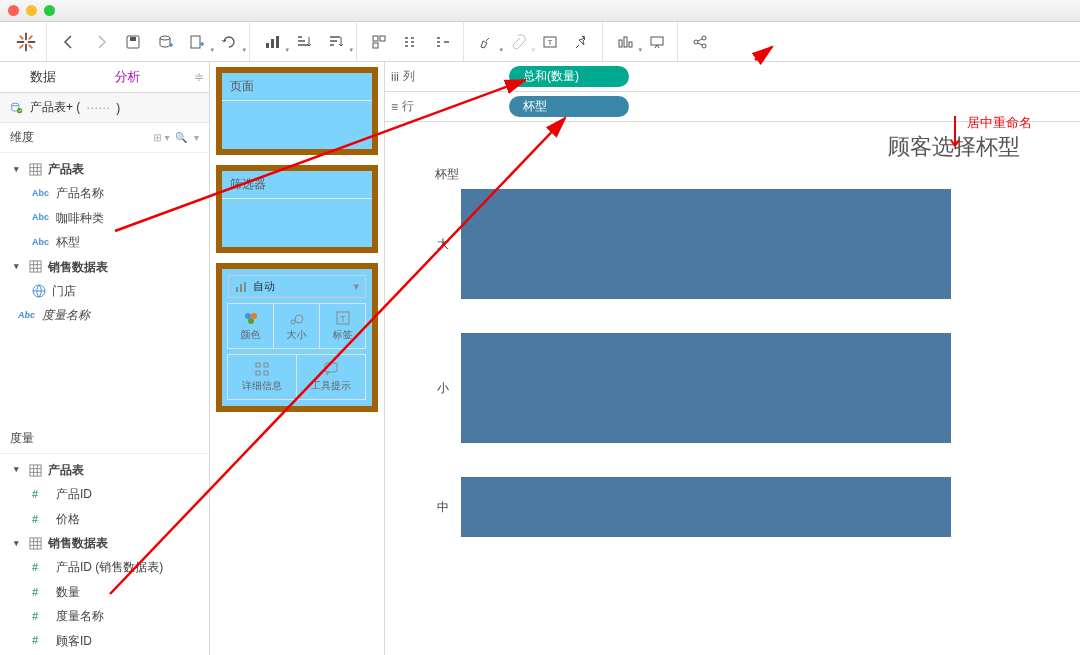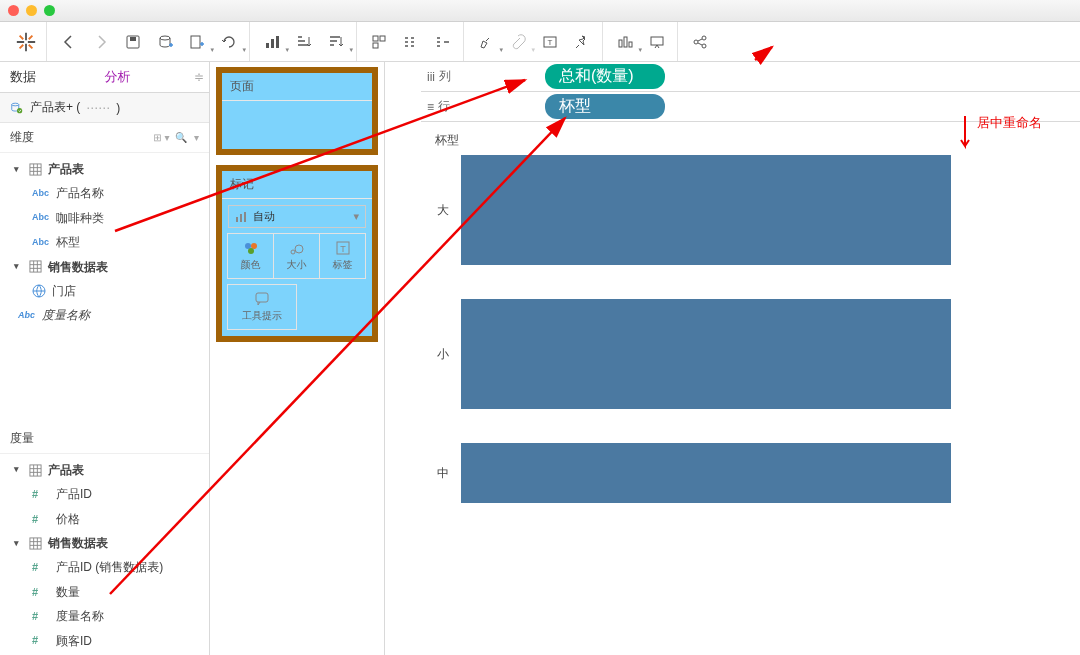--- a/index.html
+++ b/index.html
@@ -13,21 +13,21 @@
 .tb-group { display:flex; align-items:center; border-right:1px solid #e2e2e2; padding:0 6px; height:100%; gap:4px; }
 .tb-btn { width:28px; height:28px; display:flex; align-items:center; justify-content:center; border-radius:3px; color:#555; position:relative; }
 .tb-caret { font-size:7px; position:absolute; right:-3px; bottom:2px; color:#888; }
 .logo { width:22px; height:22px; }
 .view-select { border:1px solid #bbb; border-radius:2px; padding:3px 18px 3px 8px; font-size:12px; position:relative; background:#fff; }
 .view-select::after { content:"▾"; position:absolute; right:5px; top:3px; color:#cc4125; font-size:9px; }
 .main { display:flex; height:calc(100% - 62px); }
 .sidebar { width:210px; border-right:1px solid #d9d9d9; display:flex; flex-direction:column; }
 .tabs { display:flex; border-bottom:1px solid #d9d9d9; }
 .tab { flex:1; padding:6px 10px; font-size:13px; }
-.tab.active { color:#333; }
+.tab.active { color:#333;margin-left:20px; }
 .tab.inactive { color:#a21caf; }
 .tab-dots { width:20px; display:flex; align-items:center; justify-content:center; color:#aaa; }
 .source { padding:6px 10px; display:flex; align-items:center; gap:6px; background:#f7f7f7; border-bottom:1px solid #e5e5e5; }
 .source-icon { width:14px; height:14px; }
 .section-head { padding:6px 10px; font-size:12px; color:#444; font-weight:500; border-bottom:1px solid #efefef; display:flex; align-items:center; }
 .section-head .actions { margin-left:auto; display:flex; gap:6px; color:#aaa; font-size:10px; }
 .tree { padding:4px 0; }
 .tree-row { display:flex; align-items:center; padding:2px 10px 2px 14px; gap:6px; font-size:12px; color:#444; line-height:1.7; }
 .tree-row.bold { font-weight:600; }
 .caret { font-size:9px; color:#555; width:9px; }
@@ -42,23 +42,23 @@
 .card-head { padding:5px 8px; font-size:12px; color:#555; border-bottom:1px solid #e7e7e7; }
 .card-body { padding:6px; }
 .card-body.empty { height:48px; }
 .mark-select { border:1px solid #ccc; width:100%; padding:3px 6px; font-size:11px; display:flex; align-items:center; gap:6px; }
 .mark-select::after { content:"▾"; margin-left:auto; color:#888; }
 .mark-grid { display:grid; grid-template-columns:repeat(3,1fr); gap:0; margin-top:6px; }
 .mark-cell { border:1px solid #e3e3e3; margin:-1px 0 0 -1px; height:46px; display:flex; flex-direction:column; align-items:center; justify-content:center; gap:2px; font-size:10px; color:#666; }
 .mark-ic { width:16px; height:16px; }
 
 .canvas { flex:1; display:flex; flex-direction:column; position:relative; }
-.shelf-row { display:flex; border-bottom:1px solid #d9d9d9; min-height:30px; align-items:center; padding:0 6px; gap:8px;margin-left:36px; }
+.shelf-row { display:flex; border-bottom:1px solid #d9d9d9; min-height:30px; align-items:center; padding:0 6px; gap:8px; }
 .shelf-label { display:flex; align-items:center; gap:4px; color:#666; font-size:12px; width:110px; }
-.pill { border-radius:12px; padding:2px 14px; font-size:16px; color:#fff; min-width:120px; text-align:left; }
+.pill { border-radius:12px; padding:2px 14px; font-size:12px; color:#fff; min-width:120px; text-align:left; }
 .pill.green { background:#00a98f; }
 .pill.blue { background:#3b87a9; }
 .chart-area { flex:1; padding:10px 20px 0 10px; position:relative; }
 .chart-title { text-align:right; font-size:22px; color:#555; padding-right:40px; margin-bottom:4px; }
 .axis-title { font-size:12px; color:#444; margin-left:40px; margin-bottom:6px; }
 .bars { display:flex; flex-direction:column; gap:34px; margin-left:10px; }
 .bar-row { display:flex; align-items:center; gap:12px; }
 .bar-label { width:44px; text-align:right; font-size:12px; color:#444; }
 .bar { height:110px; background:#4b79a1; }
 
@@ -338,21 +338,24 @@
         </div>
     </div>
   </div>
 
   <div class="middle">
     <div class="card">
       <div class="card-head">页面</div>
       <div class="card-body empty"></div>
     </div>
     <div class="card">
-      <div class="card-head">标记</div>
+      <div class="card-head">筛选器</div>
+      <div class="card-body empty"></div>
+    </div>
+    <div class="card">
       <div class="card-body">
         <div class="mark-select">
           <svg width="12" height="12" viewBox="0 0 12 12">
               <rect x="1" y="6" width="2" height="5" fill="#888"></rect>
               <rect x="5" y="3" width="2" height="8" fill="#888"></rect>
               <rect x="9" y="1" width="2" height="10" fill="#888"></rect>
             </svg>
           <span>自动</span>
         </div>
         <div class="mark-grid">
@@ -375,20 +378,29 @@
               <svg class="mark-ic" viewBox="0 0 16 16">
                 <rect x="2" y="2" width="12" height="12" fill="none" stroke="#888"></rect>
                 <text x="8" y="12" text-anchor="middle" font-size="9" fill="#888">T</text>
               </svg>
               <span>标签</span>
             </div>
         </div>
         <div class="mark-grid" style="grid-template-columns:repeat(2,1fr)">
           <div class="mark-cell">
               <svg class="mark-ic" viewBox="0 0 16 16">
+                <rect x="2" y="2" width="4" height="4" fill="none" stroke="#888"></rect>
+                <rect x="10" y="2" width="4" height="4" fill="none" stroke="#888"></rect>
+                <rect x="2" y="10" width="4" height="4" fill="none" stroke="#888"></rect>
+                <rect x="10" y="10" width="4" height="4" fill="none" stroke="#888"></rect>
+              </svg>
+              <span>详细信息</span>
+            </div>
+          <div class="mark-cell">
+              <svg class="mark-ic" viewBox="0 0 16 16">
                 <rect x="2" y="2" width="12" height="9" rx="2" fill="none" stroke="#888"></rect>
                 <path d="M6 11l-2 3v-3" fill="none" stroke="#888"></path>
               </svg>
               <span>工具提示</span>
             </div>
         </div>
       </div>
     </div>
   </div>
 
@@ -401,26 +413,27 @@
       <div class="pill green">总和(数量)</div>
     </div>
     <div class="shelf-row">
       <div class="shelf-label">
           <span>≡</span>
           <span>行</span>
         </div>
       <div class="pill blue">杯型</div>
     </div>
     <div class="chart-area">
-      <div class="annot" style="right:38px;top:-8px">
+      <div class="annot" style="right:48px;top:-8px">
         <svg width="16" height="40" style="vertical-align:top">
             <path d="M8 2v30l-4-6m4 6 4-6" stroke="#e00" stroke-width="2" fill="none"></path>
           </svg>
         <span>居中重命名</span>
       </div>
+      <div class="chart-title">顾客选择杯型</div>
       <div class="axis-title">杯型</div>
       <div class="bars">
         <div class="bar-row">
             <div class="bar-label">大</div>
             <div class="bar" style="width:490px"></div>
           </div>
         <div class="bar-row">
             <div class="bar-label">小</div>
             <div class="bar" style="width:490px"></div>
           </div>

